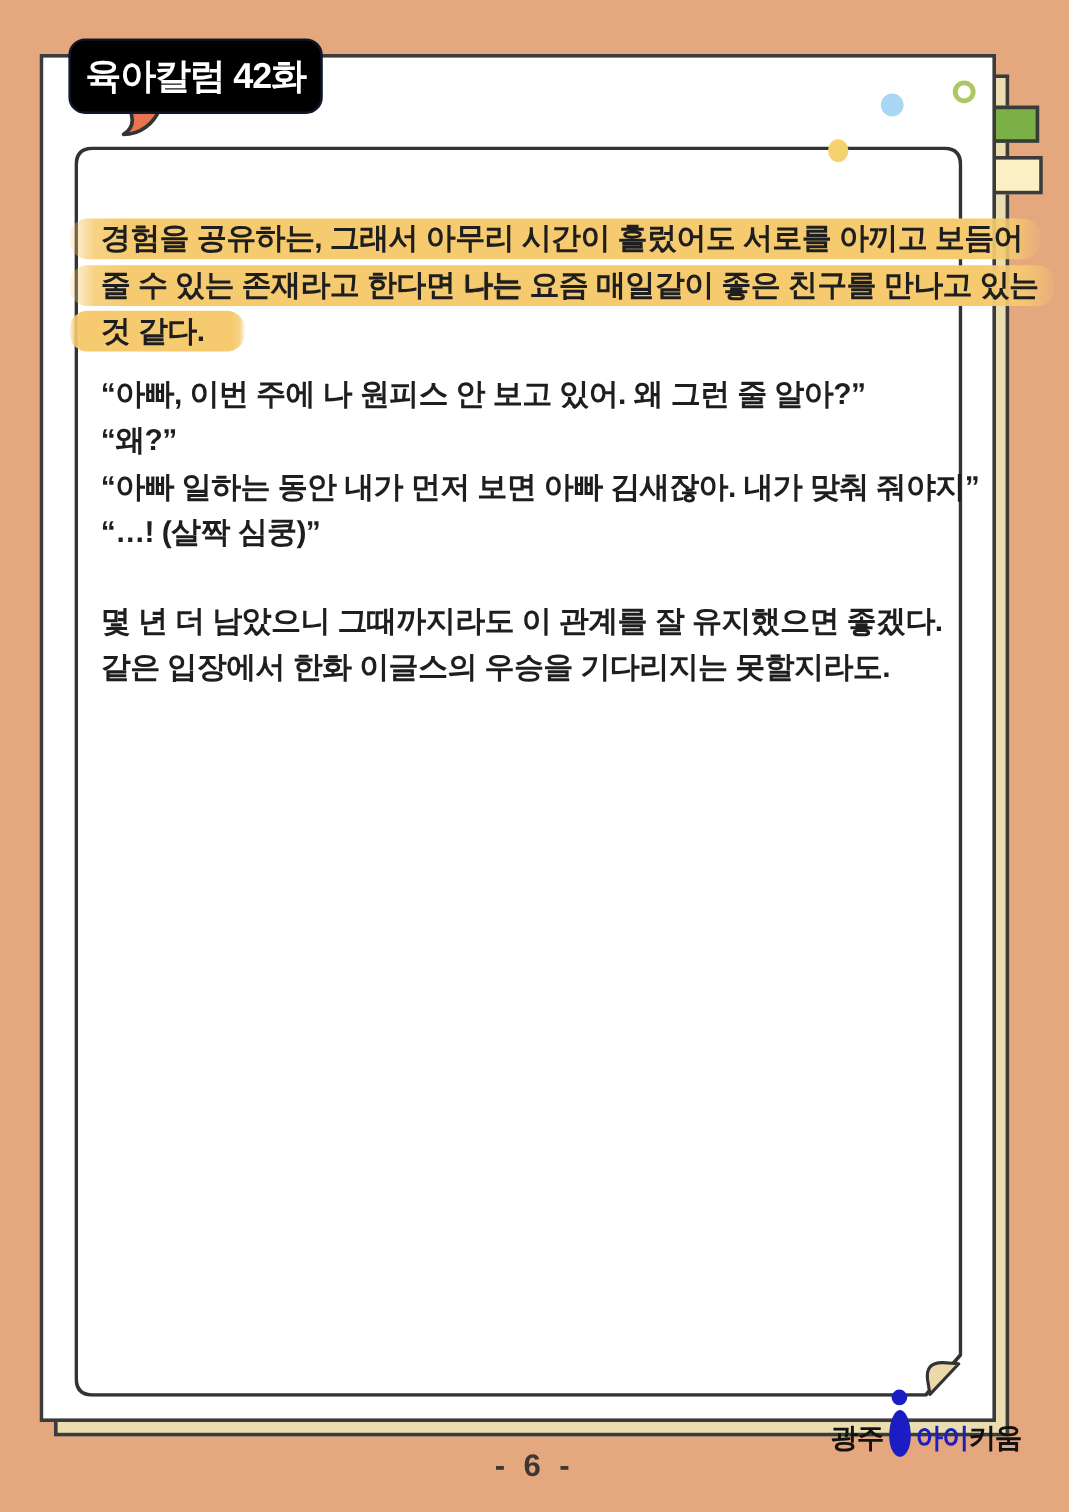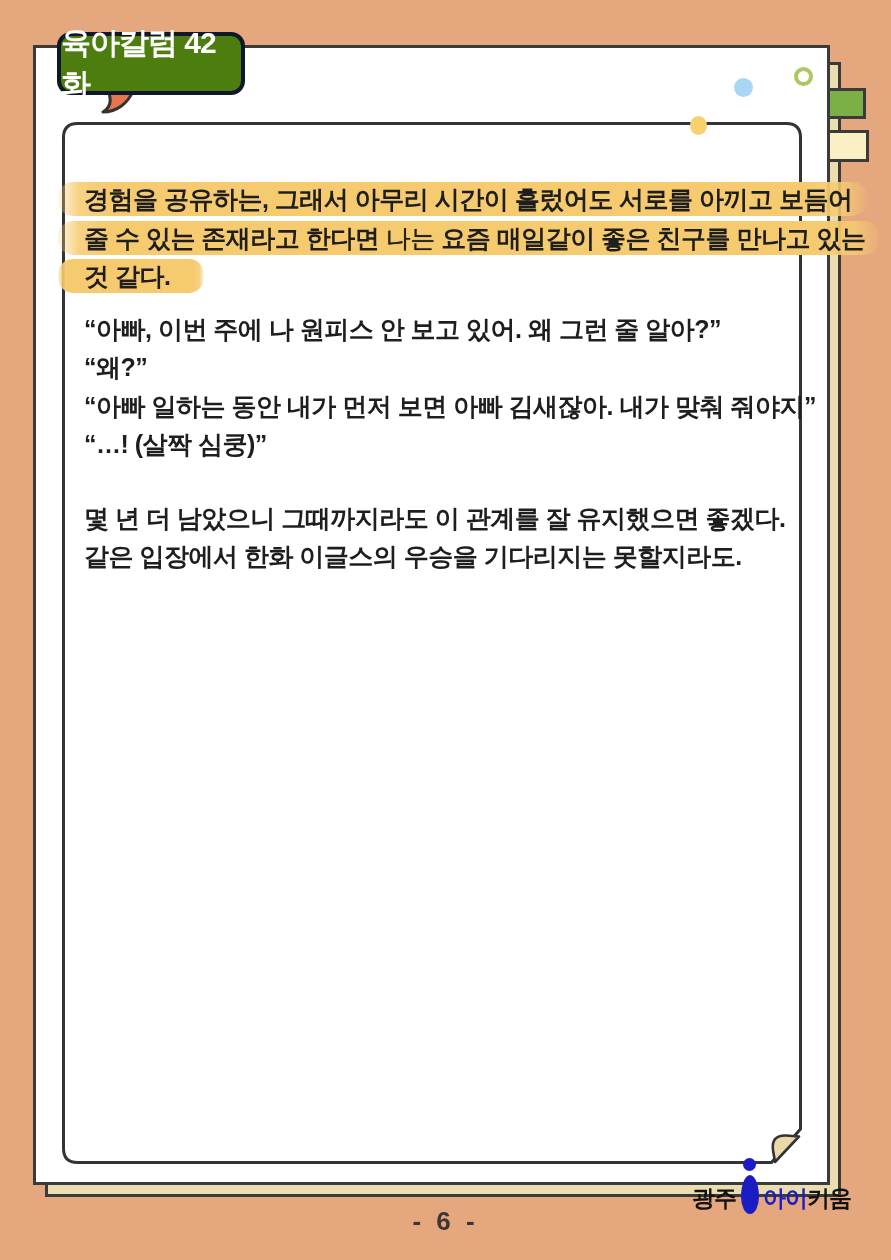--- a/index.html
+++ b/index.html
@@ -19,22 +19,22 @@
   .tab-green{left:826px;top:88px;width:40px;height:31px;background:#7ab045;}
   .tab-cream{left:826px;top:130px;width:43px;height:32px;background:#fbefc4;}
   
   .main-page{
     position:absolute;left:33px;top:45px;width:797px;height:1140px;
     background:#ffffff;border:3px solid #3b3b3b;box-sizing:border-box;
     z-index:3;
   }
   
   .badge{
-    position:absolute;left:57px;top:32px;width:188px;height:63px;
-    background:#4d7c0f;border:4px solid #0f172a;border-radius:14px;box-sizing:border-box;
+    position:absolute;left:57px;top:32px;width:212px;height:63px;
+    background:#000000;border:2px solid #0f172a;border-radius:14px;box-sizing:border-box;
     display:flex;align-items:center;justify-content:center;
     color:#fff;font-size:30px;font-weight:700;letter-spacing:-1px;
     z-index:6;
   }
   .badge-tail{position:absolute;left:100px;top:90px;z-index:5;}
   
   .deco{position:absolute;border-radius:50%;z-index:6;}
   .dot-blue{left:734px;top:78px;width:19px;height:19px;background:#a9d7f3;}
   .ring-green{left:794px;top:67px;width:19px;height:19px;border:4.5px solid #adc763;background:transparent;box-sizing:border-box;}
   .dot-yellow{left:690px;top:116px;width:17px;height:19px;background:#f5d26e;}
@@ -47,21 +47,21 @@
   .block-closing{margin-top:35px;}
   .hl{
     background:linear-gradient(90deg,
       rgba(246,203,112,0.15) 0%, rgba(246,203,112,0.85) 2.5%,
       #f6cb70 6%, #f6cb70 93%,
       rgba(246,203,112,0.85) 97%, rgba(246,203,112,0.15) 100%);
     border-radius:15px;
     padding:3px 14px 3px 26px;margin-left:-26px;
   }
   .hl-end{padding-right:34px;}
-  .hl-bold{font-weight:400;text-shadow:0 0 0.8px currentColor;}
+  .hl-bold{font-weight:700;text-shadow:0 0 0.8px currentColor;}
   
   .page-number{
     position:absolute;left:0;top:1206px;width:891px;text-align:center;
     font-size:26px;font-weight:700;color:#3d3733;letter-spacing:4px;z-index:4;
   }
   .logo{
     position:absolute;left:692px;top:1156px;height:58px;display:flex;align-items:flex-end;
     font-size:23px;font-weight:700;letter-spacing:-1px;z-index:4;color:#121212;
   }
   .logo-text{line-height:1;padding-bottom:4px;}

